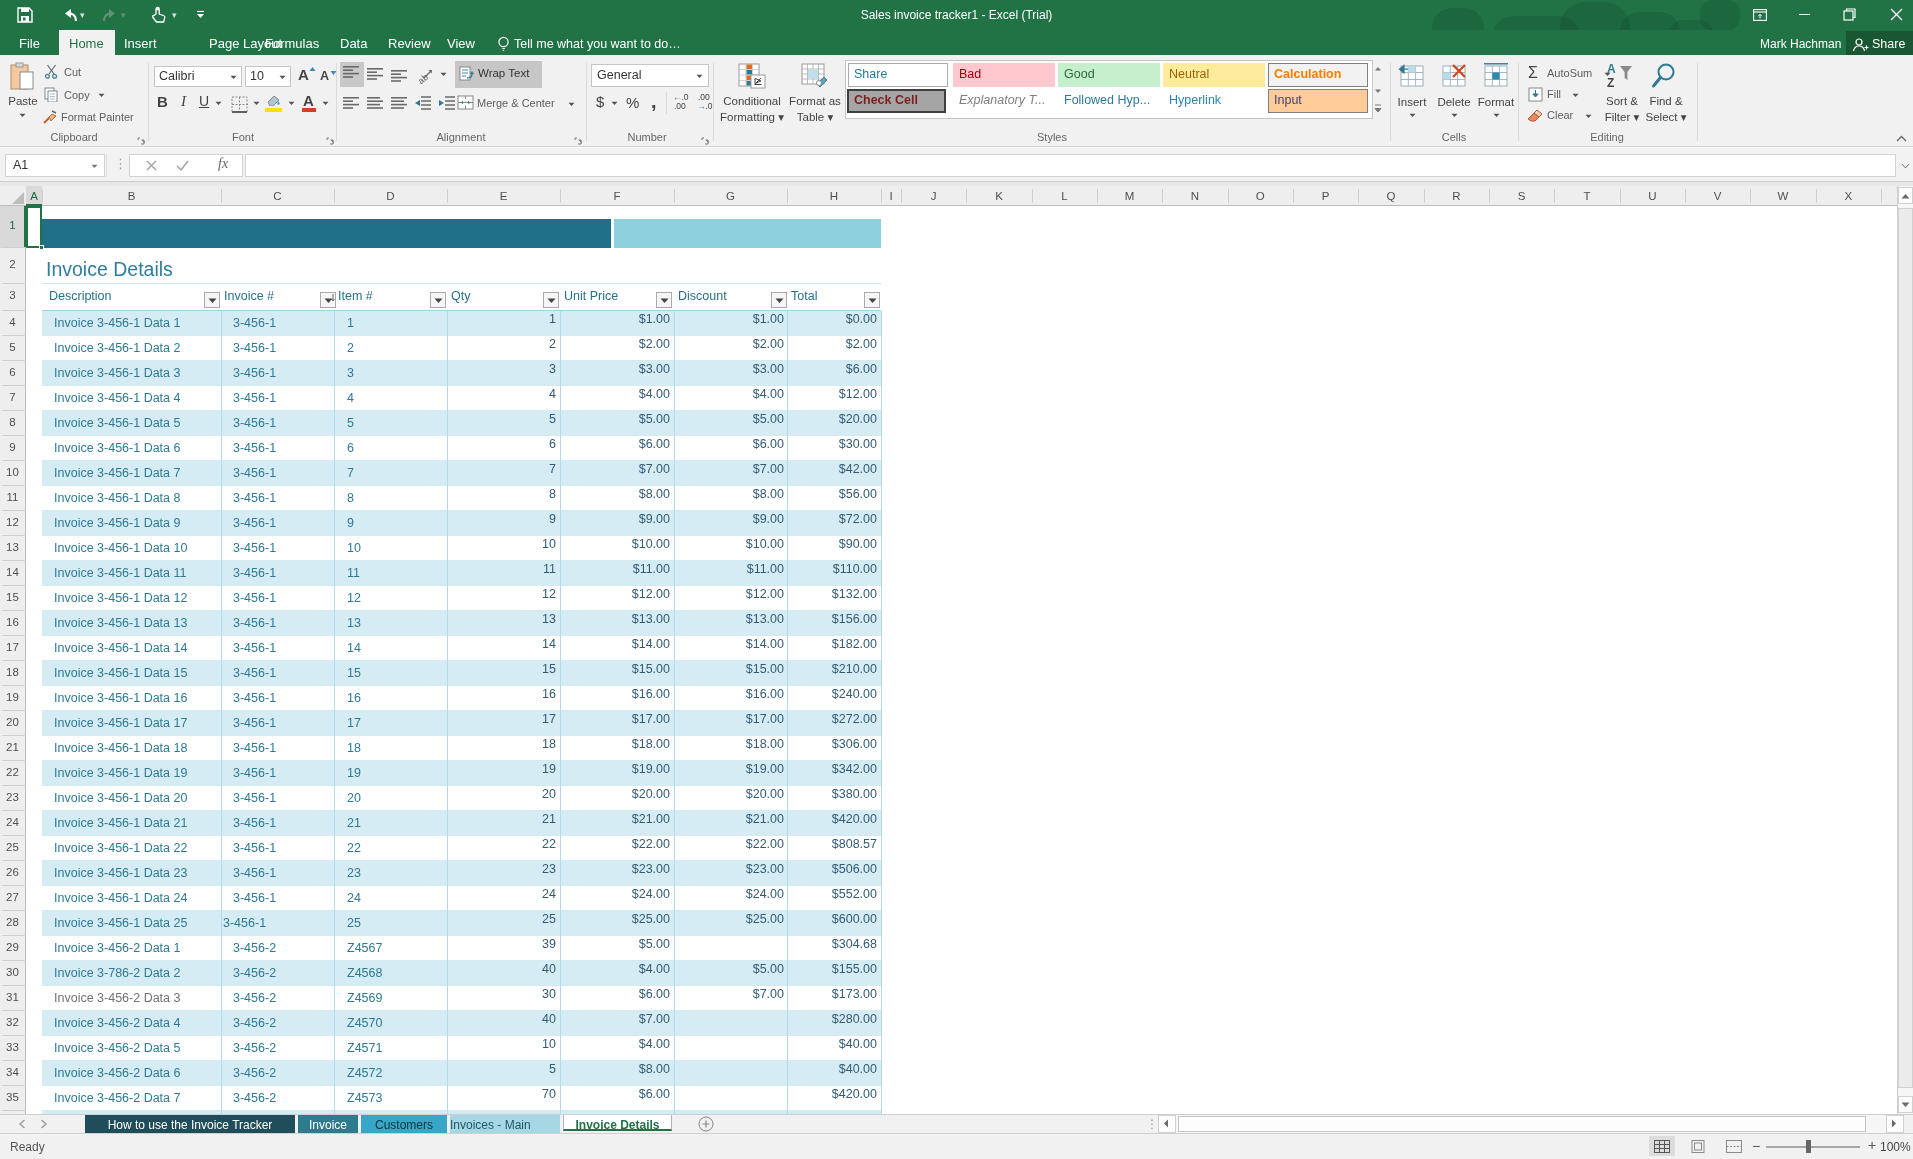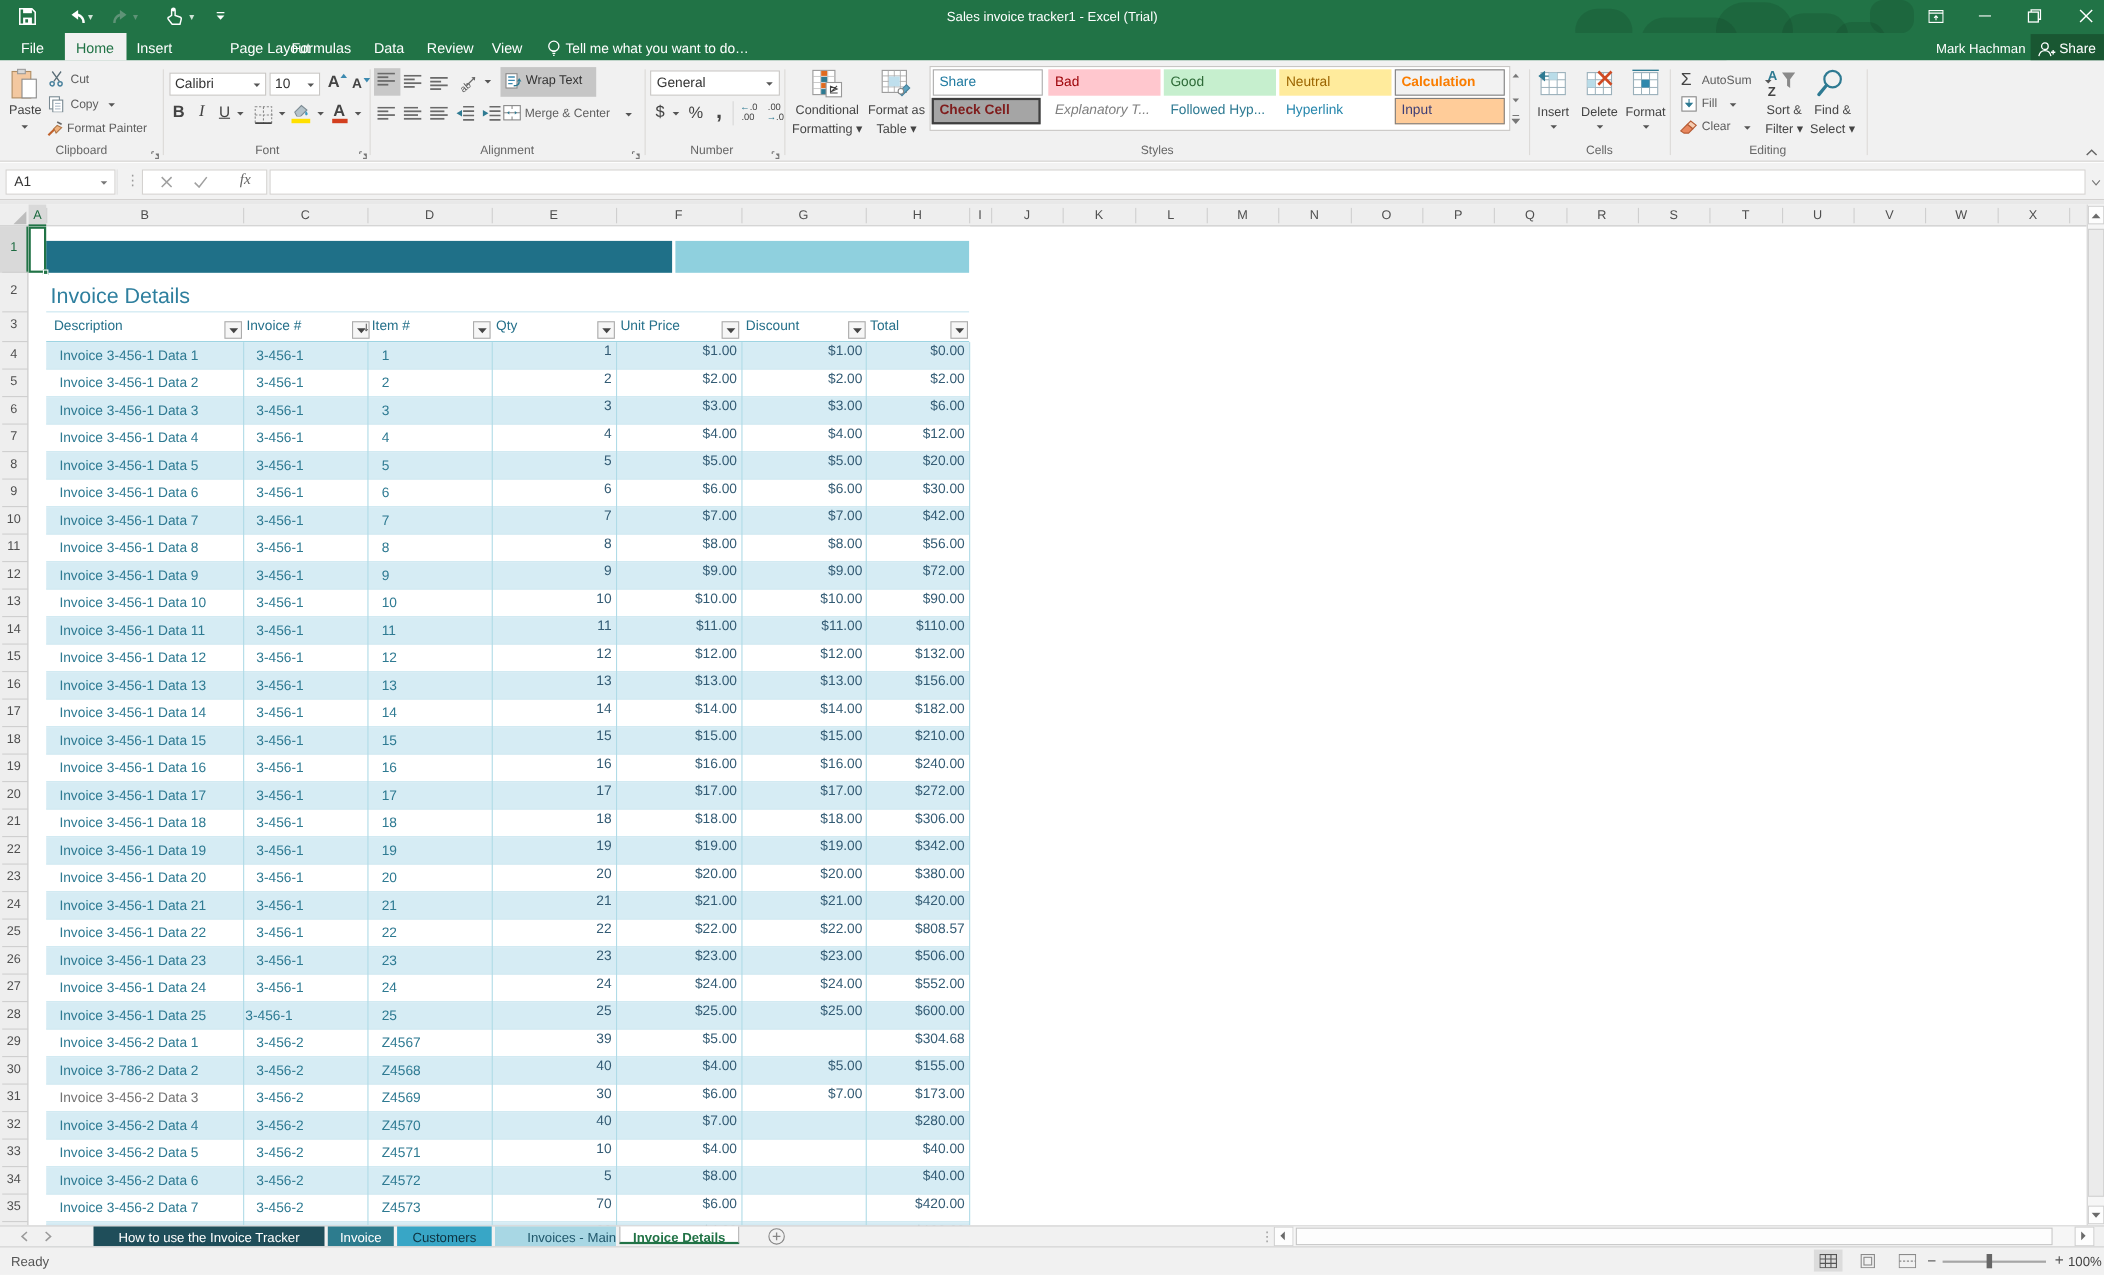--- a/index.html
+++ b/index.html
@@ -880,21 +880,21 @@
 <svg style="left:40px;top:1119px;" width="8" height="10" viewBox="0 0 8 10">
     <path d="M1.5 1L6 5 1.5 9" stroke="#9a9a9a" stroke-width="1.4" fill="none"></path>
   </svg>
 <div style="left:85px;top:1115px;width:210px;height:18px;background:#1f4e5a;"></div>
 <div style="left:85px;top:1118px;width:210px;text-align:center;font-size:12px;color:#fff;">How to use the Invoice Tracker</div>
 <div style="left:298px;top:1115px;width:60px;height:18px;background:#2d7c8e;"></div>
 <div style="left:298px;top:1118px;width:60px;text-align:center;font-size:12px;color:#fff;">Invoice</div>
 <div style="left:361px;top:1115px;width:86px;height:18px;background:#38a6c6;"></div>
 <div style="left:361px;top:1118px;width:86px;text-align:center;font-size:12px;color:#0e3340;">Customers</div>
 <div style="left:450px;top:1115px;width:110px;height:18px;background:#a8d7e4;"></div>
-<div style="left:450px;top:1118px;width:110px;text-align:right;font-size:12px;color:#20576b;">Invoices - Main</div>
+<div style="left:450px;top:1118px;width:110px;text-align:left;font-size:12px;color:#20576b;">Invoices - Main</div>
 <div style="left:563px;top:1115px;width:109px;height:16px;background:#fff;border-bottom:2px solid #217346;border-left:1px solid #b5b5b5;border-right:1px solid #b5b5b5;"></div>
 <div style="left:563px;top:1118px;width:109px;text-align:center;font-size:12px;color:#217346;font-weight:bold;">Invoice Details</div>
 <svg style="left:698px;top:1116px;" width="16" height="16" viewBox="0 0 16 16">
     <circle cx="8" cy="8" r="7" fill="none" stroke="#868686"></circle>
     <path d="M8 4.5v7M4.5 8h7" stroke="#868686" stroke-width="1.2"></path>
   </svg>
 <div style="left:1146px;top:1117px;font-size:12px;color:#999;">⋮</div>
 <div style="left:1158px;top:1115px;width:18px;height:18px;background:#fdfdfd;border:1px solid #d0d0d0;"></div>
 <svg style="left:1163px;top:1119px;" width="6" height="9" viewBox="0 0 6 9">
     <path d="M5 0.5L1 4.5 5 8.5z" fill="#6a6a6a"></path>

